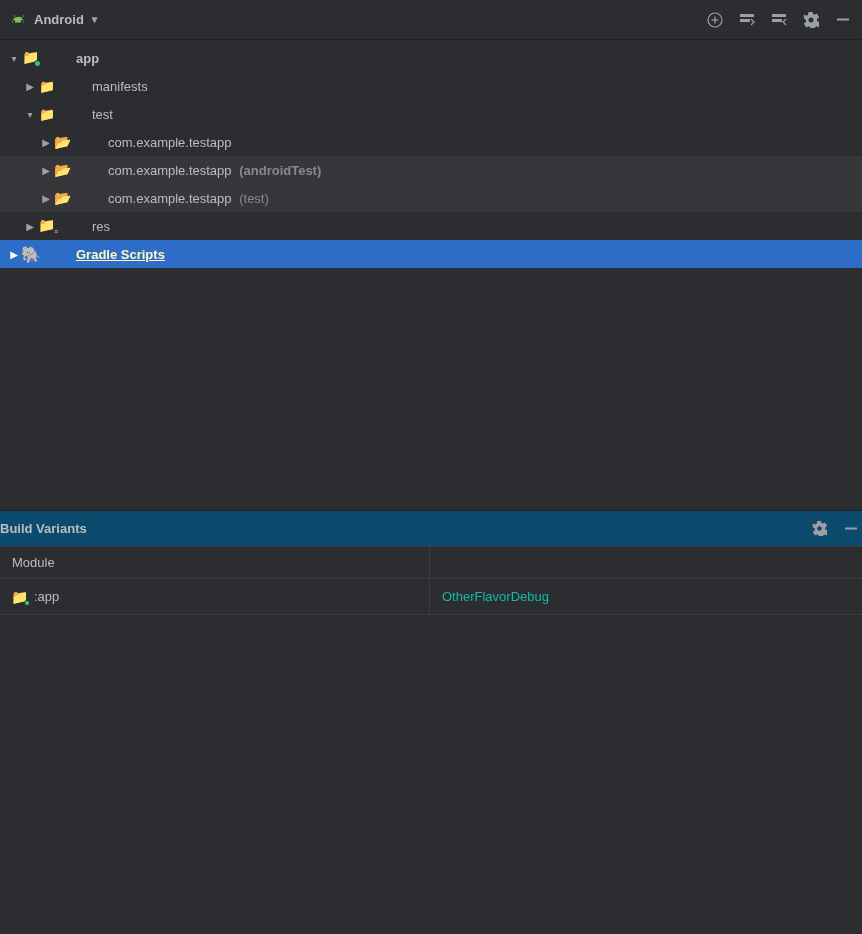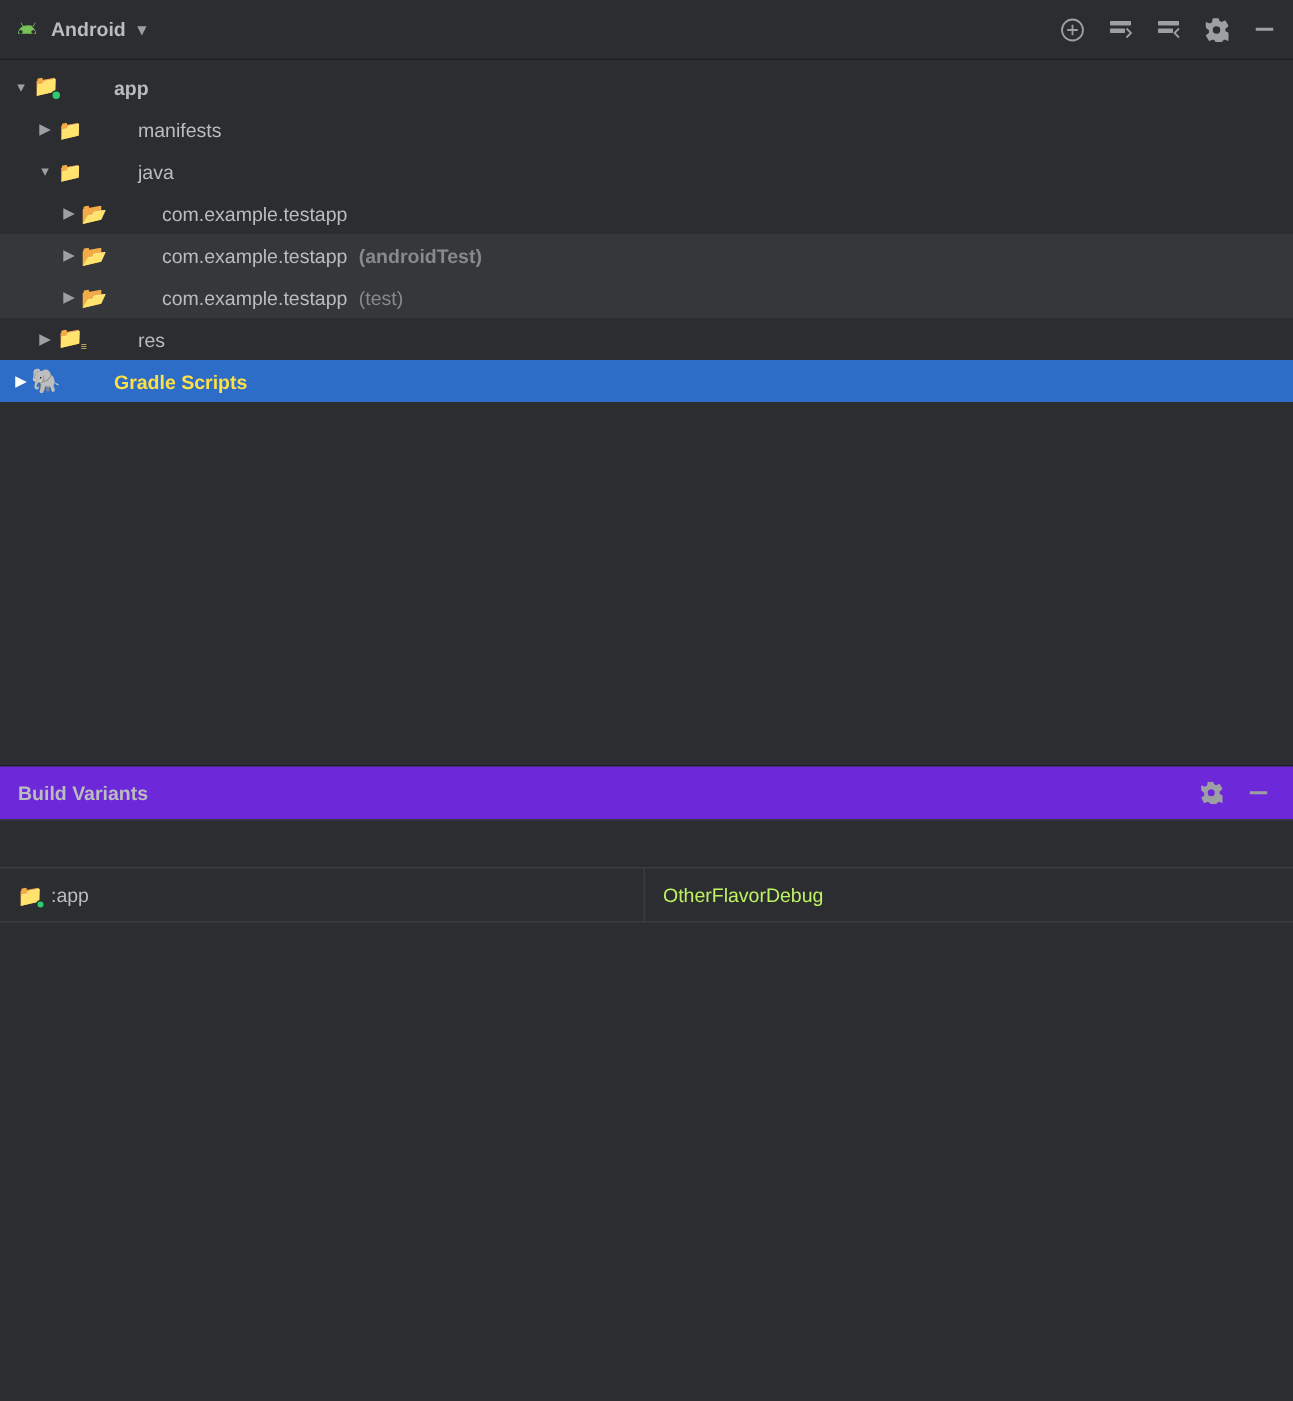--- a/index.html
+++ b/index.html
@@ -172,25 +172,25 @@
     .bottom-panel {
       width: 100%;
       flex: 1;
       background: #2b2d30;
       display: flex;
       flex-direction: column;
     }
 
     .bottom-toolbar {
       height: 36px;
-      background: #6d28d9;
+      background: #0c4a6e;
       border-bottom: 1px solid #3a3c3e;
       display: flex;
       align-items: center;
-      padding: 0 12px;
+      padding: 0 0;
     }
 
     .bottom-toolbar-title {
       flex: 1;
       font-size: 13px;
       font-weight: 600;
       color: #bbbcbe;
     }
 
     .bottom-toolbar-actions {
@@ -246,21 +246,21 @@
       color: #bbbcbe;
       gap: 6px;
     }
 
     .row-variant {
       flex: 1;
       display: flex;
       align-items: center;
       padding: 0 12px;
       font-size: 13px;
-      color: #bef264;
+      color: #14b8a6;
     }
 
     .module-folder {
       width: 16px;
       height: 16px;
       display: inline-flex;
       align-items: center;
       justify-content: center;
       position: relative;
       flex-shrink: 0;
@@ -346,21 +346,21 @@
 
     <div class="tree-item" style="padding-left: 22px;">
       <span class="toggle">▶</span>
       <span class="icon folder-icon">📁</span>
       <span class="label">manifests</span>
     </div>
 
     <div class="tree-item" style="padding-left: 22px;">
       <span class="toggle">▾</span>
       <span class="icon folder-icon">📁</span>
-      <span class="label">java</span>
+      <span class="label">test</span>
     </div>
 
     <div class="tree-item" style="padding-left: 38px;">
       <span class="toggle">▶</span>
       <span class="icon" style="color:#6eb2e4; font-size:14px;">📂</span>
       <span class="label">com.example.testapp</span>
     </div>
 
     <div class="tree-item" style="padding-left: 38px; background:#35373a;">
       <span class="toggle">▶</span>
@@ -381,21 +381,21 @@
       <div class="res-icon-wrapper">
         <span class="folder" style="color:#6eb2e4; font-size:14px;">📁</span>
         <span class="overlay" style="color:#e8c46a; font-size:7px; position:absolute; bottom:0; right:-2px;">≡</span>
       </div>
       <span class="label">res</span>
     </div>
 
     <div class="tree-item selected" style="padding-left: 6px;">
       <span class="toggle" style="color:#fff;">▶</span>
       <span class="icon" style="font-size:16px; margin-right:4px;">🐘</span>
-      <span class="label" style="color:#fde047; font-weight:700;">Gradle Scripts</span>
+      <span class="label" style="color:#fef9c3; font-weight:700;text-decoration:underline;">Gradle Scripts</span>
     </div>
 
   </div>
 </div>
 
 <div class="panel-divider"></div>
 
 <div class="bottom-panel">
 
   <div class="bottom-toolbar">
@@ -410,20 +410,21 @@
         <svg width="12" height="3" viewBox="0 0 12 3">
           <rect width="12" height="2" y="0.5" fill="#9da0a3"></rect>
         </svg>
       </div>
     </div>
   </div>
 
   <div class="variants-table">
 
     <div class="table-header">
+      <div class="table-col-module">Module</div>
     </div>
 
     <div class="table-row">
       <div class="row-module">
         <div class="module-folder">
           <span class="f-icon" style="color:#6eb2e4; font-size:14px;">📁</span>
           <span class="f-dot"></span>
         </div>
         <span>:app</span>
       </div>

